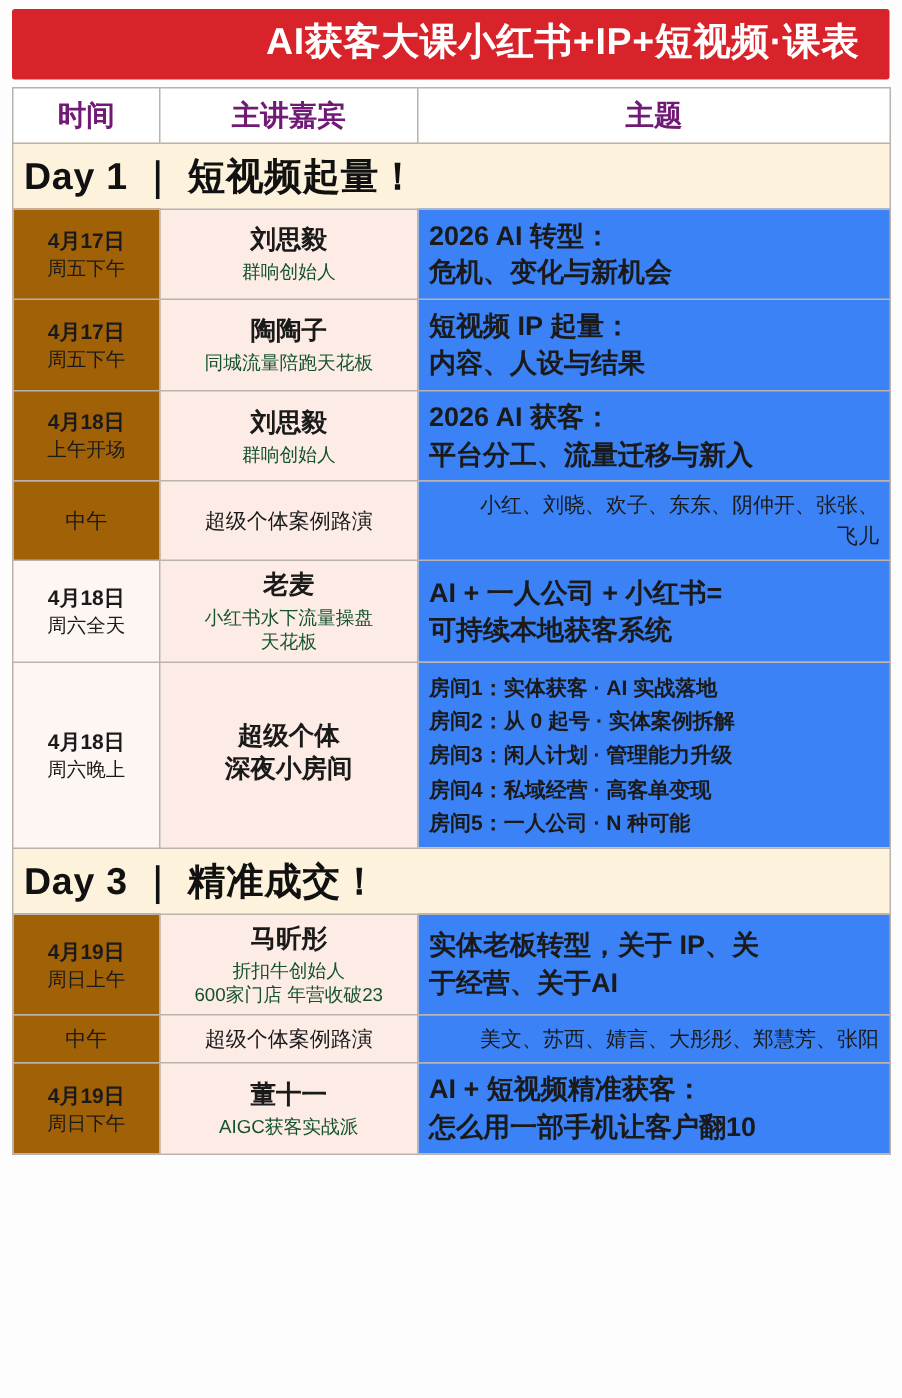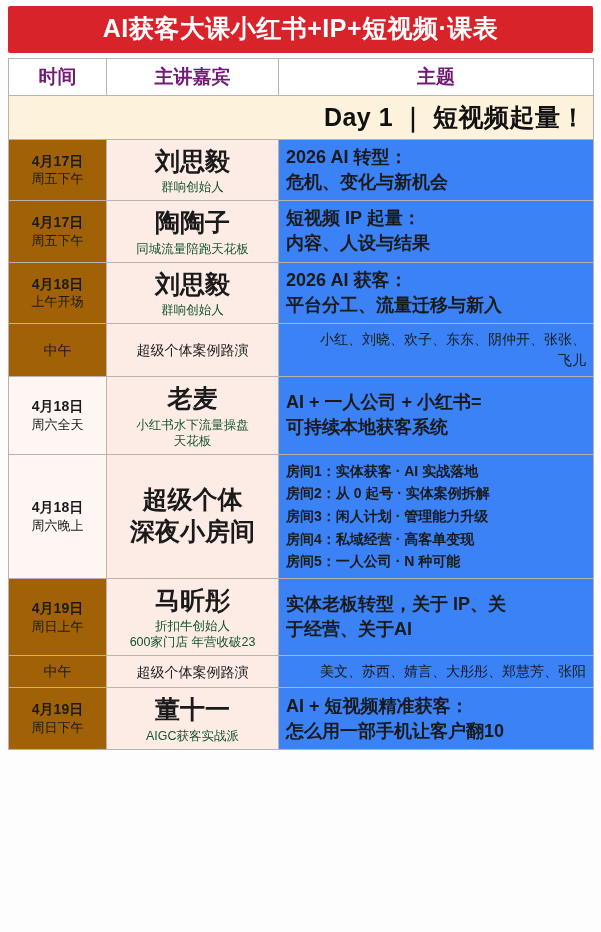--- a/index.html
+++ b/index.html
@@ -17,25 +17,25 @@
   .page {
     width: 601px;
     height: 932px;
     background: #fdfdfd;
     padding: 6px 8px 0 8px;
   }
   
   .title-banner {
     background: #d8232a;
     color: #ffffff;
-    text-align: center;
+    text-align: right;
     font-size: 25px;
     font-weight: bold;
     letter-spacing: 0.5px;
-    padding: 9px 4px 10px 4px;
+    padding: 9px 20px 10px 4px;
     border-radius: 2px;
     line-height: 1.1;
     white-space: nowrap;
   }
   
   table.schedule {
     width: 585px;
     border-collapse: collapse;
     table-layout: fixed;
     margin-top: 5px;
@@ -54,21 +54,21 @@
     background: #ffffff;
     text-align: center;
     font-size: 19px;
     font-weight: bold;
     padding: 7px 4px;
     color: #701a75;
   }
   
   .dayrow td {
     background: #fdf3dc;
-    text-align: right;
+    text-align: left;
     font-size: 25px;
     font-weight: bold;
     color: #111;
     padding: 9px 4px 10px 4px;
     letter-spacing: 0.5px;
   }
   
   .time {
     text-align: center;
     line-height: 1.35;
@@ -77,21 +77,21 @@
   .time .t1 { font-size: 14px; font-weight: bold; display: block; }
   .time .t2 { font-size: 13px; display: block; }
   .time.single { font-size: 14px; }
 
   
   .spk {
     text-align: center;
     background: #fdece6;
     line-height: 1.3;
   }
-  .spk .name { font-size: 25px; font-weight: bold; display: block; margin-bottom: 2px; }
+  .spk .name { font-size: 17px; font-weight: bold; display: block; margin-bottom: 2px; }
   .spk .sub  { font-size: 12.5px; display: block; color: #14532d; line-height: 1.28; }
   .spk.plain { font-size: 14px; font-weight: normal; }
 
   
   .topic {
     background: #3b82f6;
     font-size: 18px;
     font-weight: bold;
     line-height: 1.38;
   }
@@ -206,20 +206,23 @@
             <span class="name">超级个体<br>深夜小房间</span>
           </td>
           <td class="topic rooms">
             <div class="room-line"><span class="room-label">房间1：</span><span>实体获客 · AI 实战落地</span></div>
             <div class="room-line"><span class="room-label">房间2：</span><span>从 0 起号 · 实体案例拆解</span></div>
             <div class="room-line"><span class="room-label">房间3：</span><span>闲人计划 · 管理能力升级</span></div>
             <div class="room-line"><span class="room-label">房间4：</span><span>私域经营 · 高客单变现</span></div>
             <div class="room-line"><span class="room-label">房间5：</span><span>一人公司 · N 种可能</span></div>
           </td>
         </tr>
+        <tr class="dayrow">
+          <td colspan="3">Day 3 ｜ 精准成交！</td>
+        </tr>
         <tr>
           <td class="time">
             <span class="t1">4月19日</span>
             <span class="t2">周日上午</span>
           </td>
           <td class="spk">
             <span class="name">马昕彤</span>
             <span class="sub">折扣牛创始人<br>600家门店 年营收破23</span>
           </td>
           <td class="topic">

